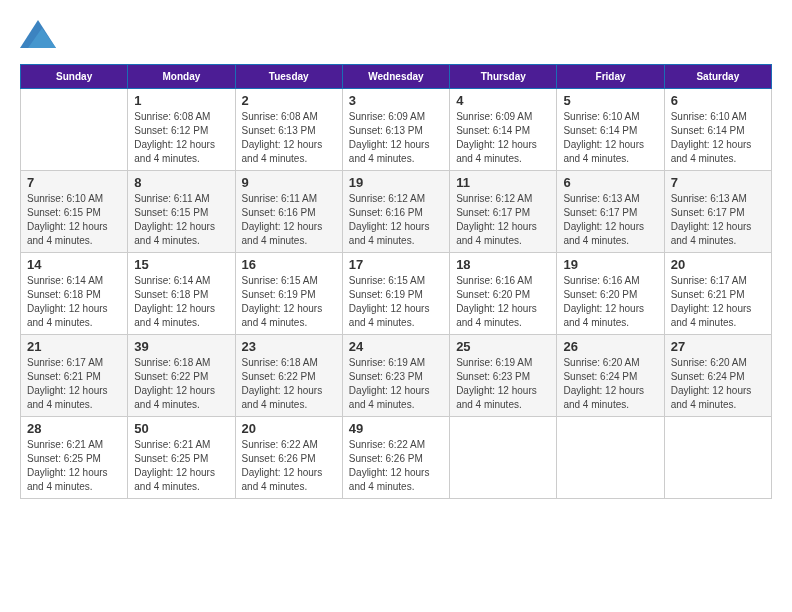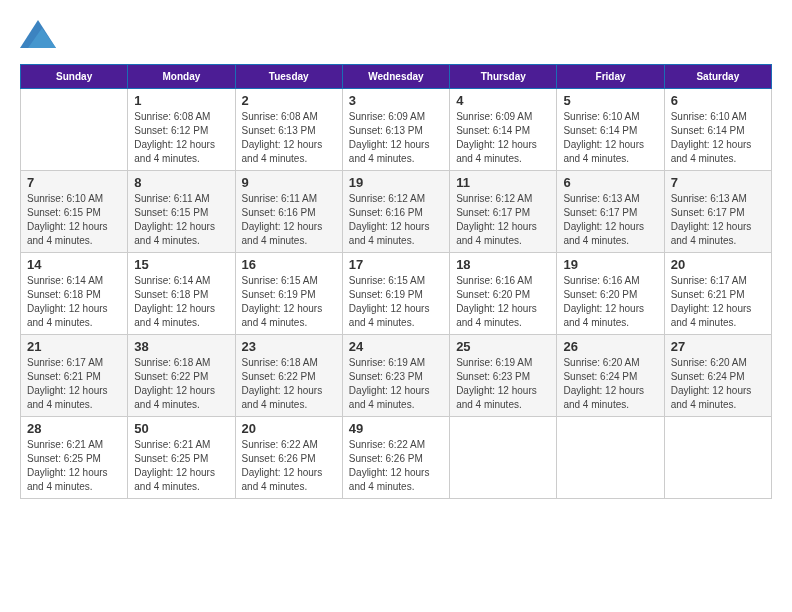--- a/index.html
+++ b/index.html
@@ -207,21 +207,21 @@
           <span class="day-number">20</span>
           <div class="day-info">Sunrise: 6:17 AM<br>Sunset: 6:21 PM<br>Daylight: 12 hours and 4 minutes.</div>
         </td>
       </tr>
       <tr>
         <td>
           <span class="day-number">21</span>
           <div class="day-info">Sunrise: 6:17 AM<br>Sunset: 6:21 PM<br>Daylight: 12 hours and 4 minutes.</div>
         </td>
         <td>
-          <span class="day-number">38</span>
+          <span class="day-number">39</span>
           <div class="day-info">Sunrise: 6:18 AM<br>Sunset: 6:22 PM<br>Daylight: 12 hours and 4 minutes.</div>
         </td>
         <td>
           <span class="day-number">23</span>
           <div class="day-info">Sunrise: 6:18 AM<br>Sunset: 6:22 PM<br>Daylight: 12 hours and 4 minutes.</div>
         </td>
         <td>
           <span class="day-number">24</span>
           <div class="day-info">Sunrise: 6:19 AM<br>Sunset: 6:23 PM<br>Daylight: 12 hours and 4 minutes.</div>
         </td>

